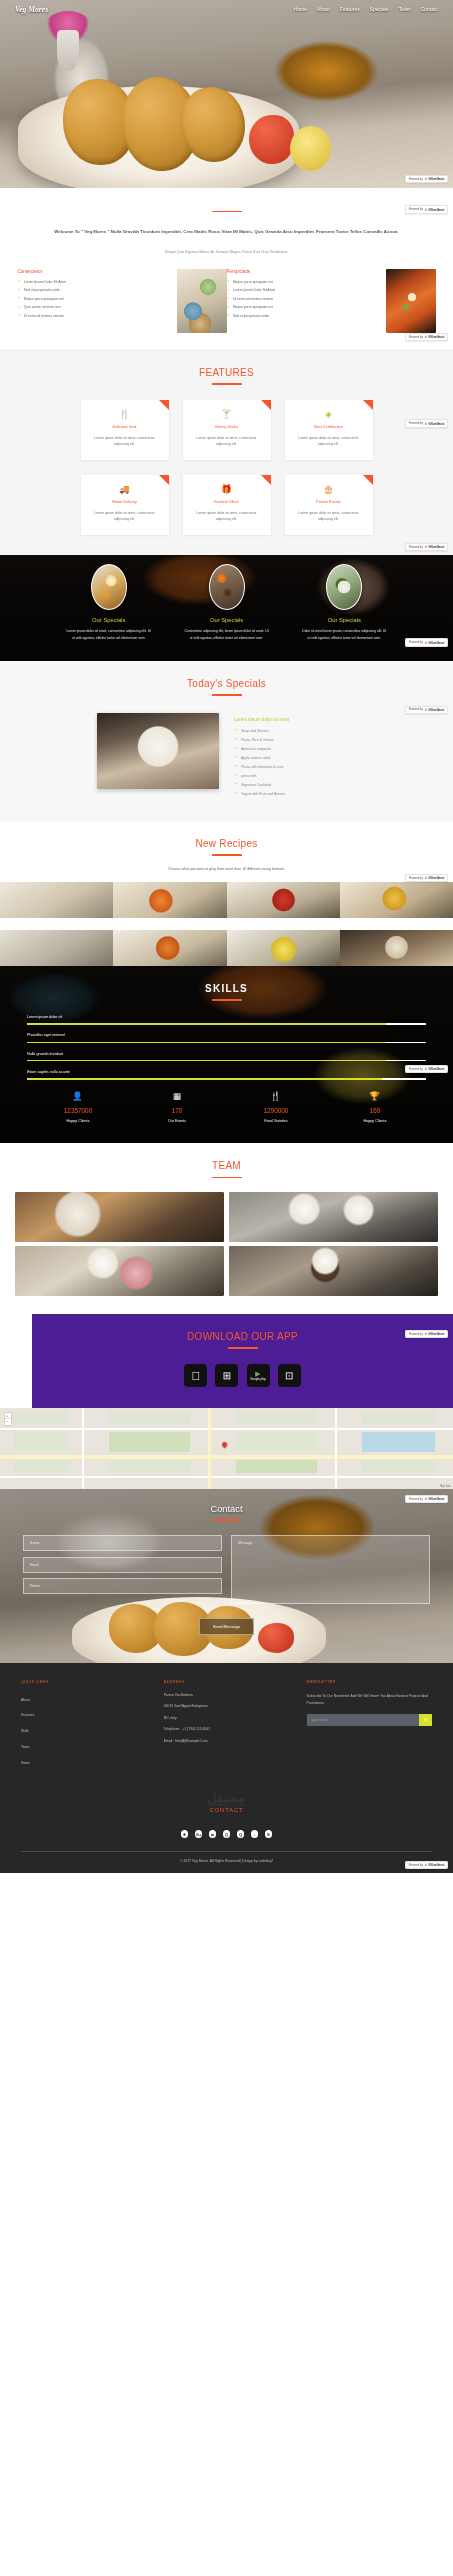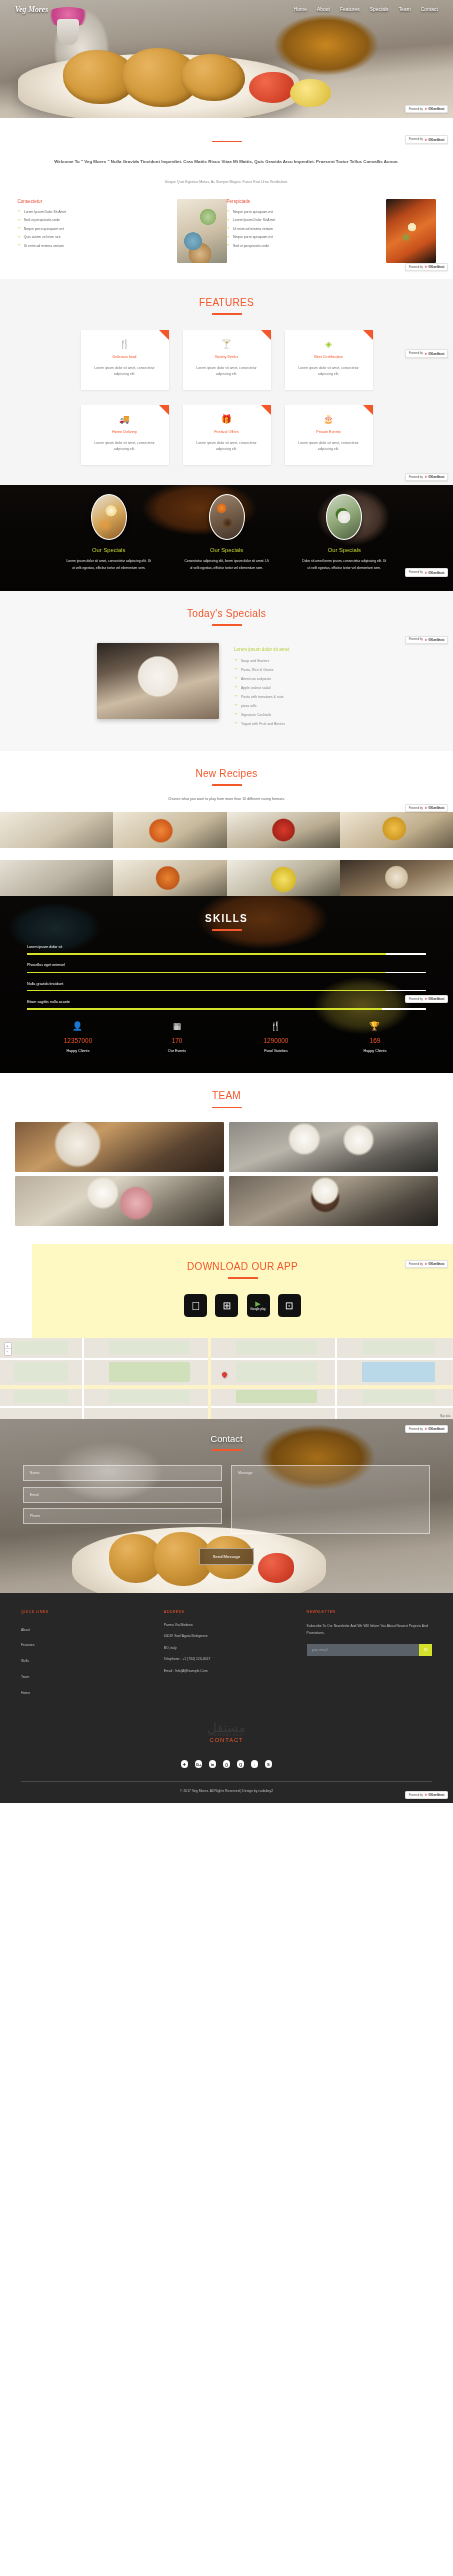--- a/index.html
+++ b/index.html
@@ -4,21 +4,21 @@
 <style>
   * { box-sizing: border-box; margin:0; padding:0; }
   body {
     width:453px; font-family:"Liberation Sans", sans-serif;
     background:#fff; color:#444; overflow-x:hidden;
   }
   .sec { position:relative; }
 
   
   #hero {
-    height:118px; position:relative; overflow:hidden;
+    height:188px; position:relative; overflow:hidden;
     background:
       radial-gradient(ellipse 70px 41px at 72% 38%, #c9861f 0%, #8a5a14 60%, transparent 75%),
       radial-gradient(ellipse 35px 52px at 18% 42%, #e8e3da 0%, #bdb6ab 70%, transparent 80%),
       linear-gradient(175deg,#b7b0a6 0%,#a59c90 28%,#8d8275 52%,#c6bcae 70%,#ded5c7 100%);
   }
   #hero .dish {
     position:absolute; left:4%; bottom:-4%; width:62%; height:58%;
     border-radius:50%/40%;
     background:radial-gradient(ellipse at 50% 42%, #fdfbf6 0%, #f3ece0 48%, #ddd2c0 72%, #c3b6a2 100%);
     box-shadow:0 5.8px 15px rgba(0,0,0,.30);
@@ -253,21 +253,21 @@
   .tm3{background:
       radial-gradient(circle at 42% 34%,#fcfbf8 0%,#ece7dc 11%,transparent 13%),
       radial-gradient(circle at 58% 54%,#e9b4b8 0%,#cf8a90 12%,transparent 14%),
       linear-gradient(150deg,#b9ae9c 0%,#dcd4c4 36%,#7b7466 72%,#3a352d 100%);}
   .tm4{background:
       radial-gradient(circle at 46% 30%,#fbfaf6 0%,#ebe6db 10%,transparent 12%),
       radial-gradient(circle at 46% 44%,#6b4a34 0%,#4a3324 11%,transparent 13%),
       linear-gradient(155deg,#6d6459 0%,#a79b8a 38%,#4e483f 74%,#221f1b 100%);}
 
   
-  #download{background:#fef9c3;padding-bottom:21px;margin-left:32px;}
+  #download{background:#4c1d95;padding-bottom:21px;margin-left:32px;}
   .apps{display:flex;justify-content:center;gap:8.1px;margin-top:15px;}
   .app{
     width:23px;height:23px;border-radius:4.1px;
     display:flex;align-items:center;justify-content:center;
     color:#fff;font-size:10px;
   }
   .app.black{background:#111;}
   .app.green{background:#111;}
   .app.win-tile{background:#111;}
   .app .gp{

